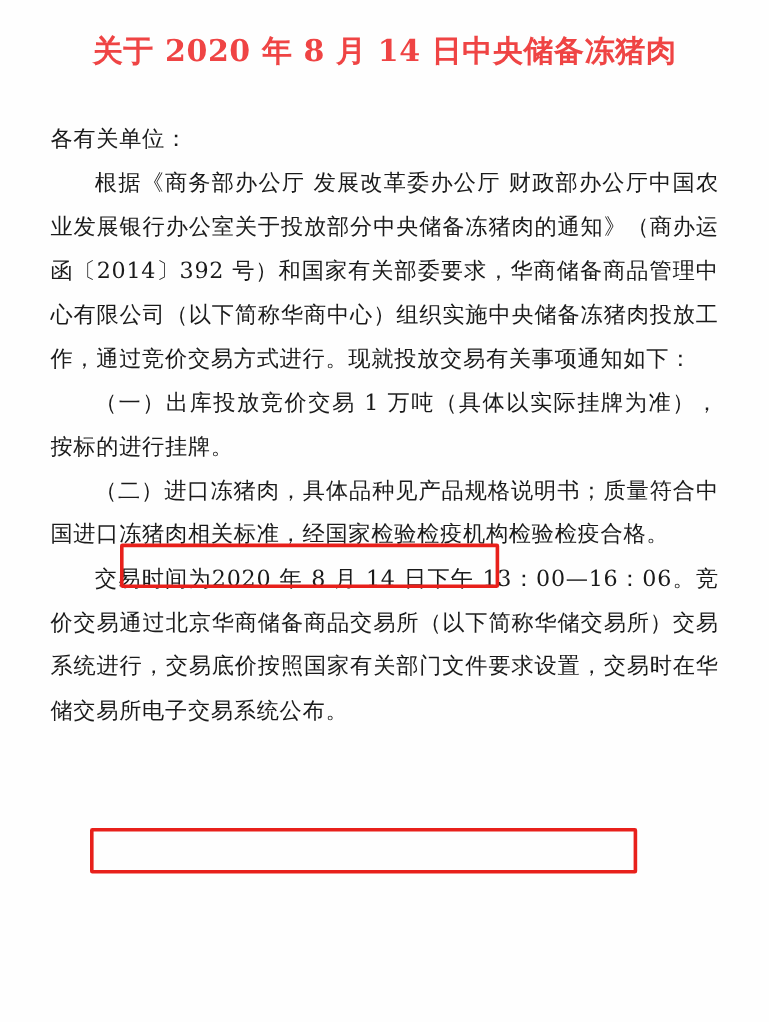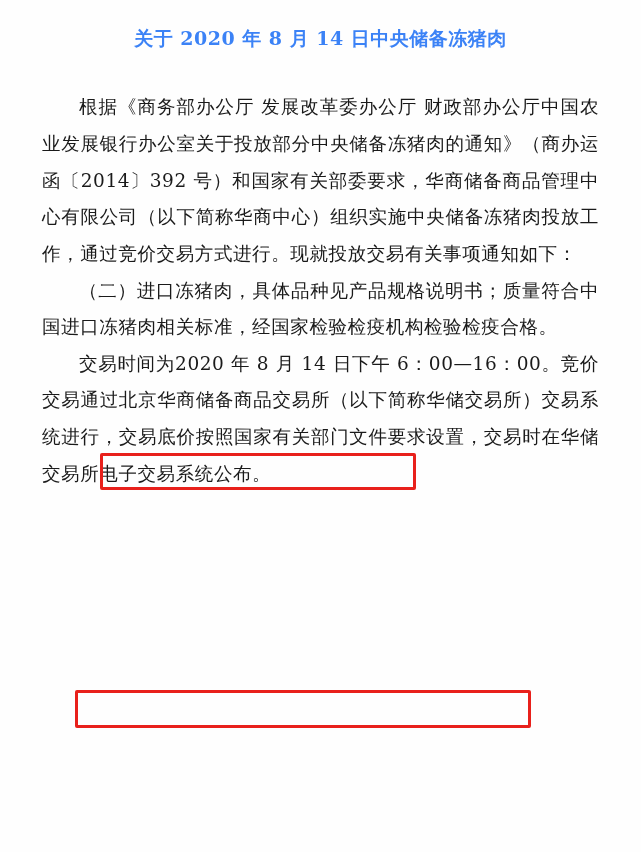--- a/index.html
+++ b/index.html
@@ -17,26 +17,26 @@
   .page {
     position: relative;
     width: 641px;
     height: 852px;
     background: #fefefe;
     box-sizing: border-box;
     padding: 18px 42px 0 42px;
   }
   .doc-title {
     text-align: center;
-    font-size: 19px;
+    font-size: 25px;
     font-weight: 700;
     line-height: 1.55;
     letter-spacing: 0.5px;
     margin: 6px 0 0 0;
-    color: #3b82f6;
+    color: #ef4444;
   }
   .doc-title .line {
     display: block;
     white-space: nowrap;
   }
   .body-text {
     margin-top: 36px;
     font-size: 18.5px;
     line-height: 1.98;
     letter-spacing: 0.6px;
@@ -82,21 +82,23 @@
 </head>
 <body>
 
 <div class="page">
 
   <div class="doc-title">
     <span class="line">关于 2020 年 8 月 14 日中央储备冻猪肉</span>
   </div>
 
   <div class="body-text">
+    <p class="para">各有关单位：</p>
     <p class="indent">根据《商务部办公厅  发展改革委办公厅  财政部办公厅中国农业发展银行办公室关于投放部分中央储备冻猪肉的通知》（商办运函〔2014〕392 号）和国家有关部委要求，华商储备商品管理中心有限公司（以下简称华商中心）组织实施中央储备冻猪肉投放工作，通过竞价交易方式进行。现就投放交易有关事项通知如下：</p>
+    <p class="indent">（一）出库投放竞价交易 1 万吨（具体以实际挂牌为准），按标的进行挂牌。</p>
     <p class="indent">（二）进口冻猪肉，具体品种见产品规格说明书；质量符合中国进口冻猪肉相关标准，经国家检验检疫机构检验检疫合格。</p>
-    <p class="indent">交易时间为2020 年 8 月 14 日下午 6：00—16：00。竞价交易通过北京华商储备商品交易所（以下简称华储交易所）交易系统进行，交易底价按照国家有关部门文件要求设置，交易时在华储交易所电子交易系统公布。</p>
+    <p class="indent">交易时间为2020 年 8 月 14 日下午 13：00—16：06。竞价交易通过北京华商储备商品交易所（以下简称华储交易所）交易系统进行，交易底价按照国家有关部门文件要求设置，交易时在华储交易所电子交易系统公布。</p>
   </div>
 
   <div class="hl-box box-one"></div>
   <div class="hl-box box-two"></div>
 
 </div>
 
 </body></html>

